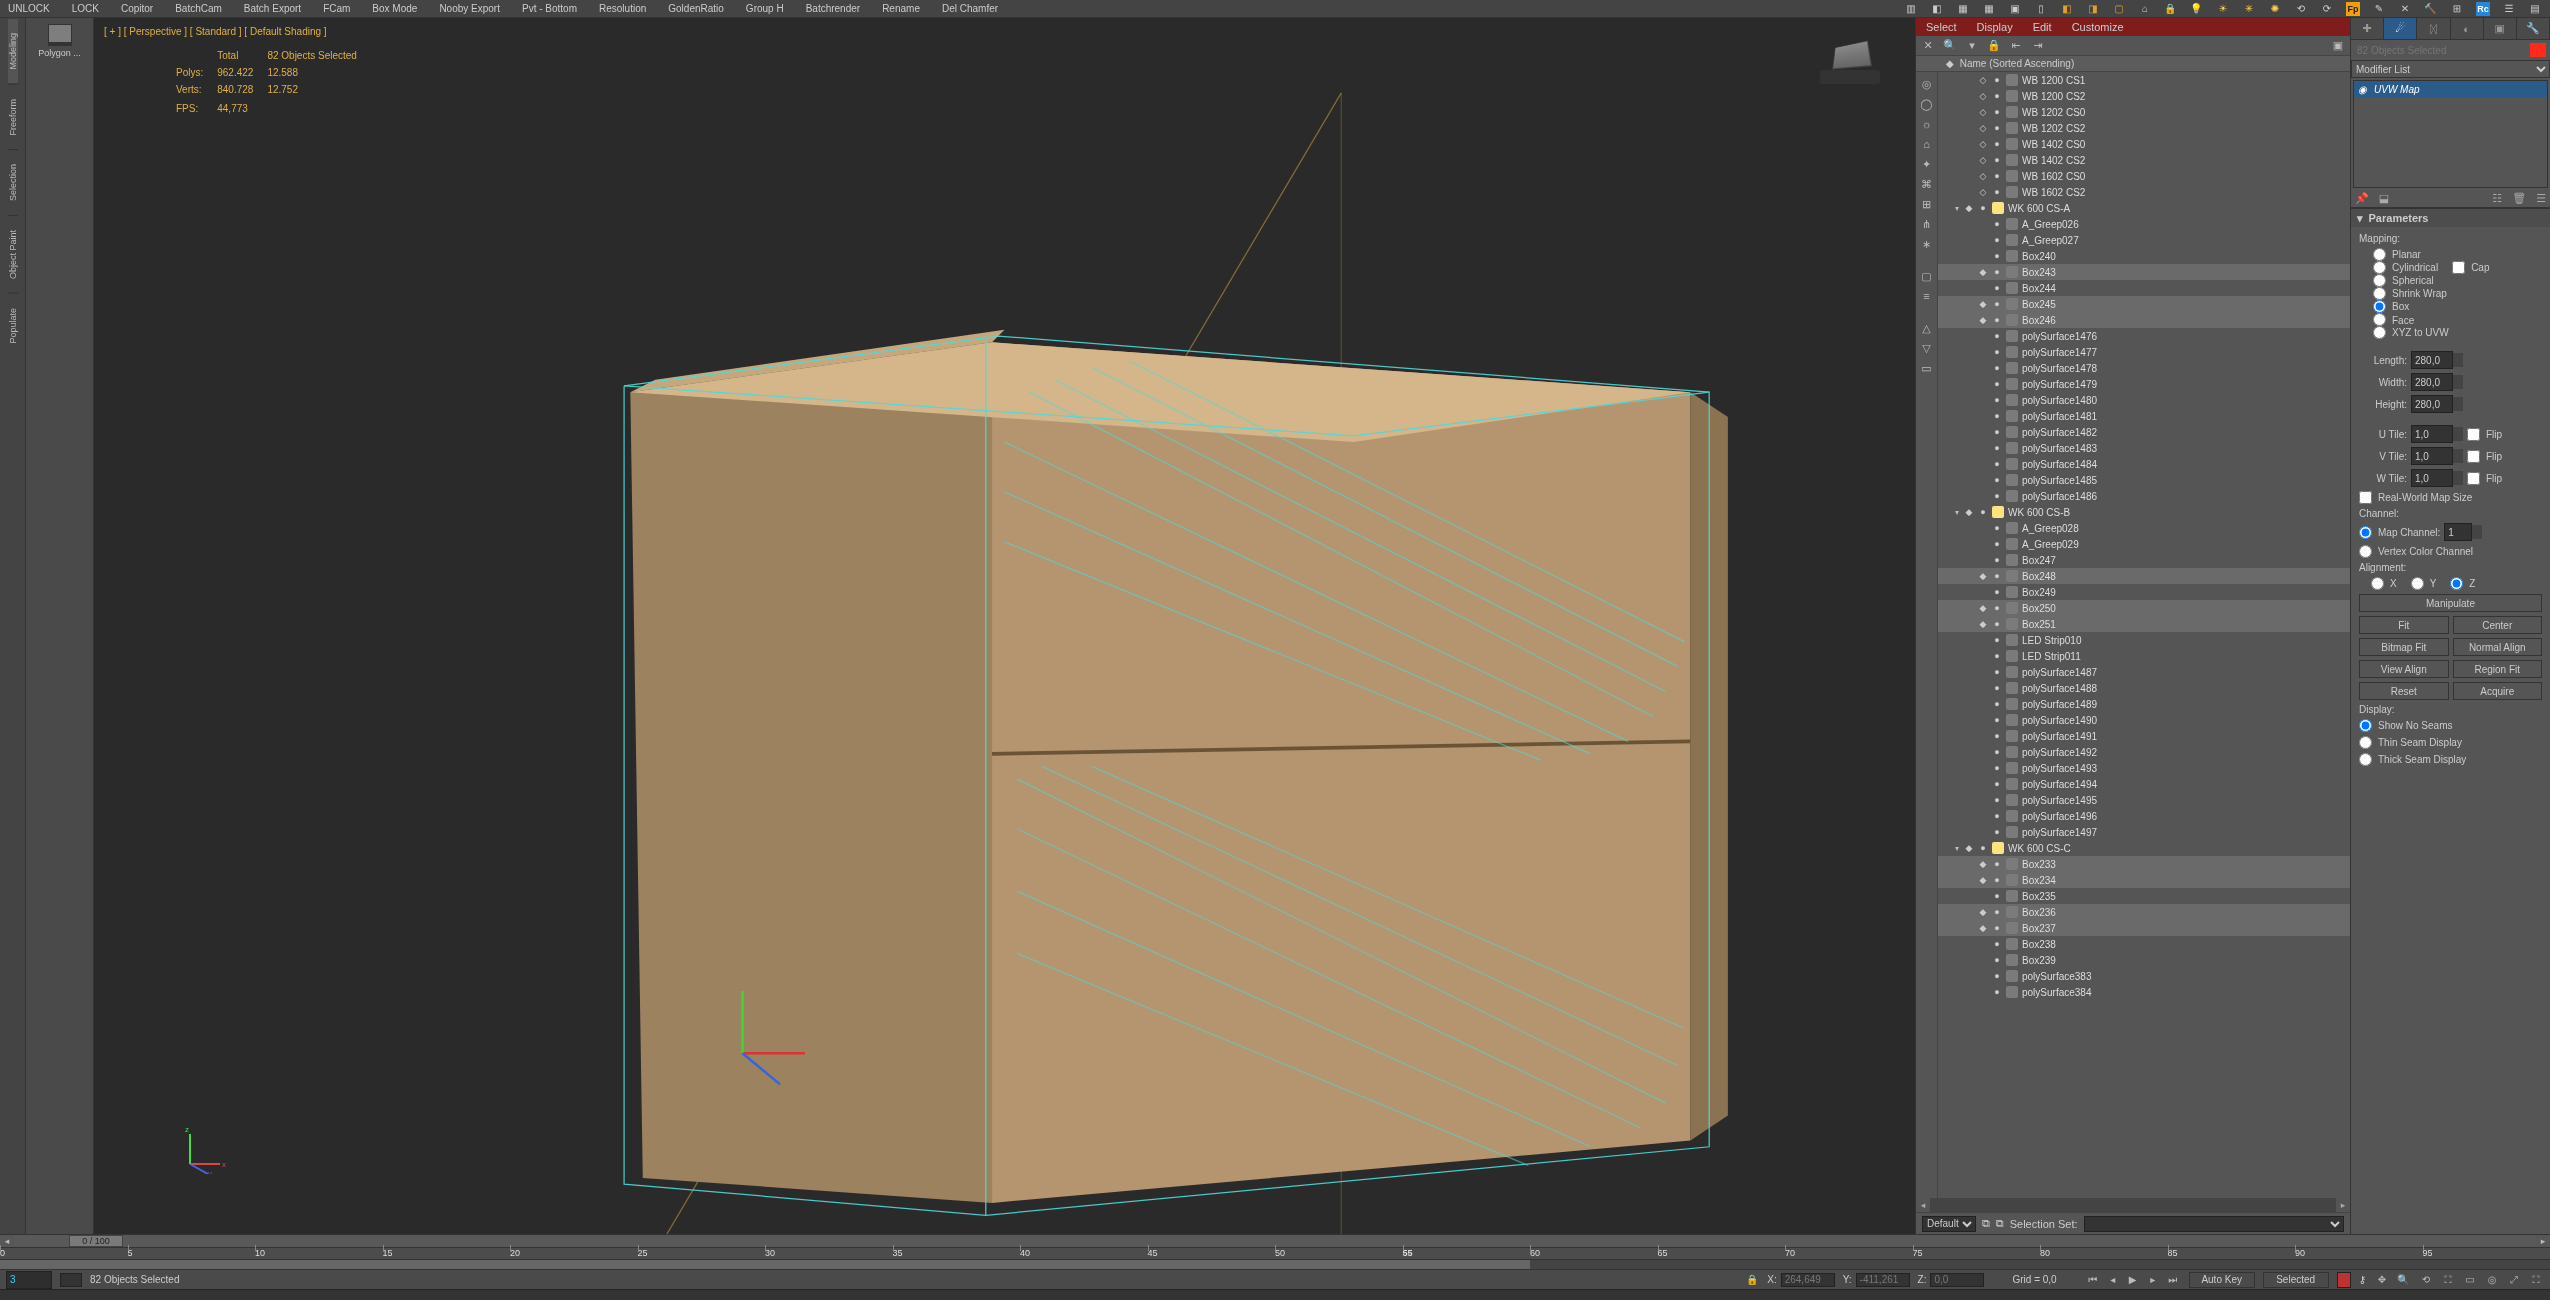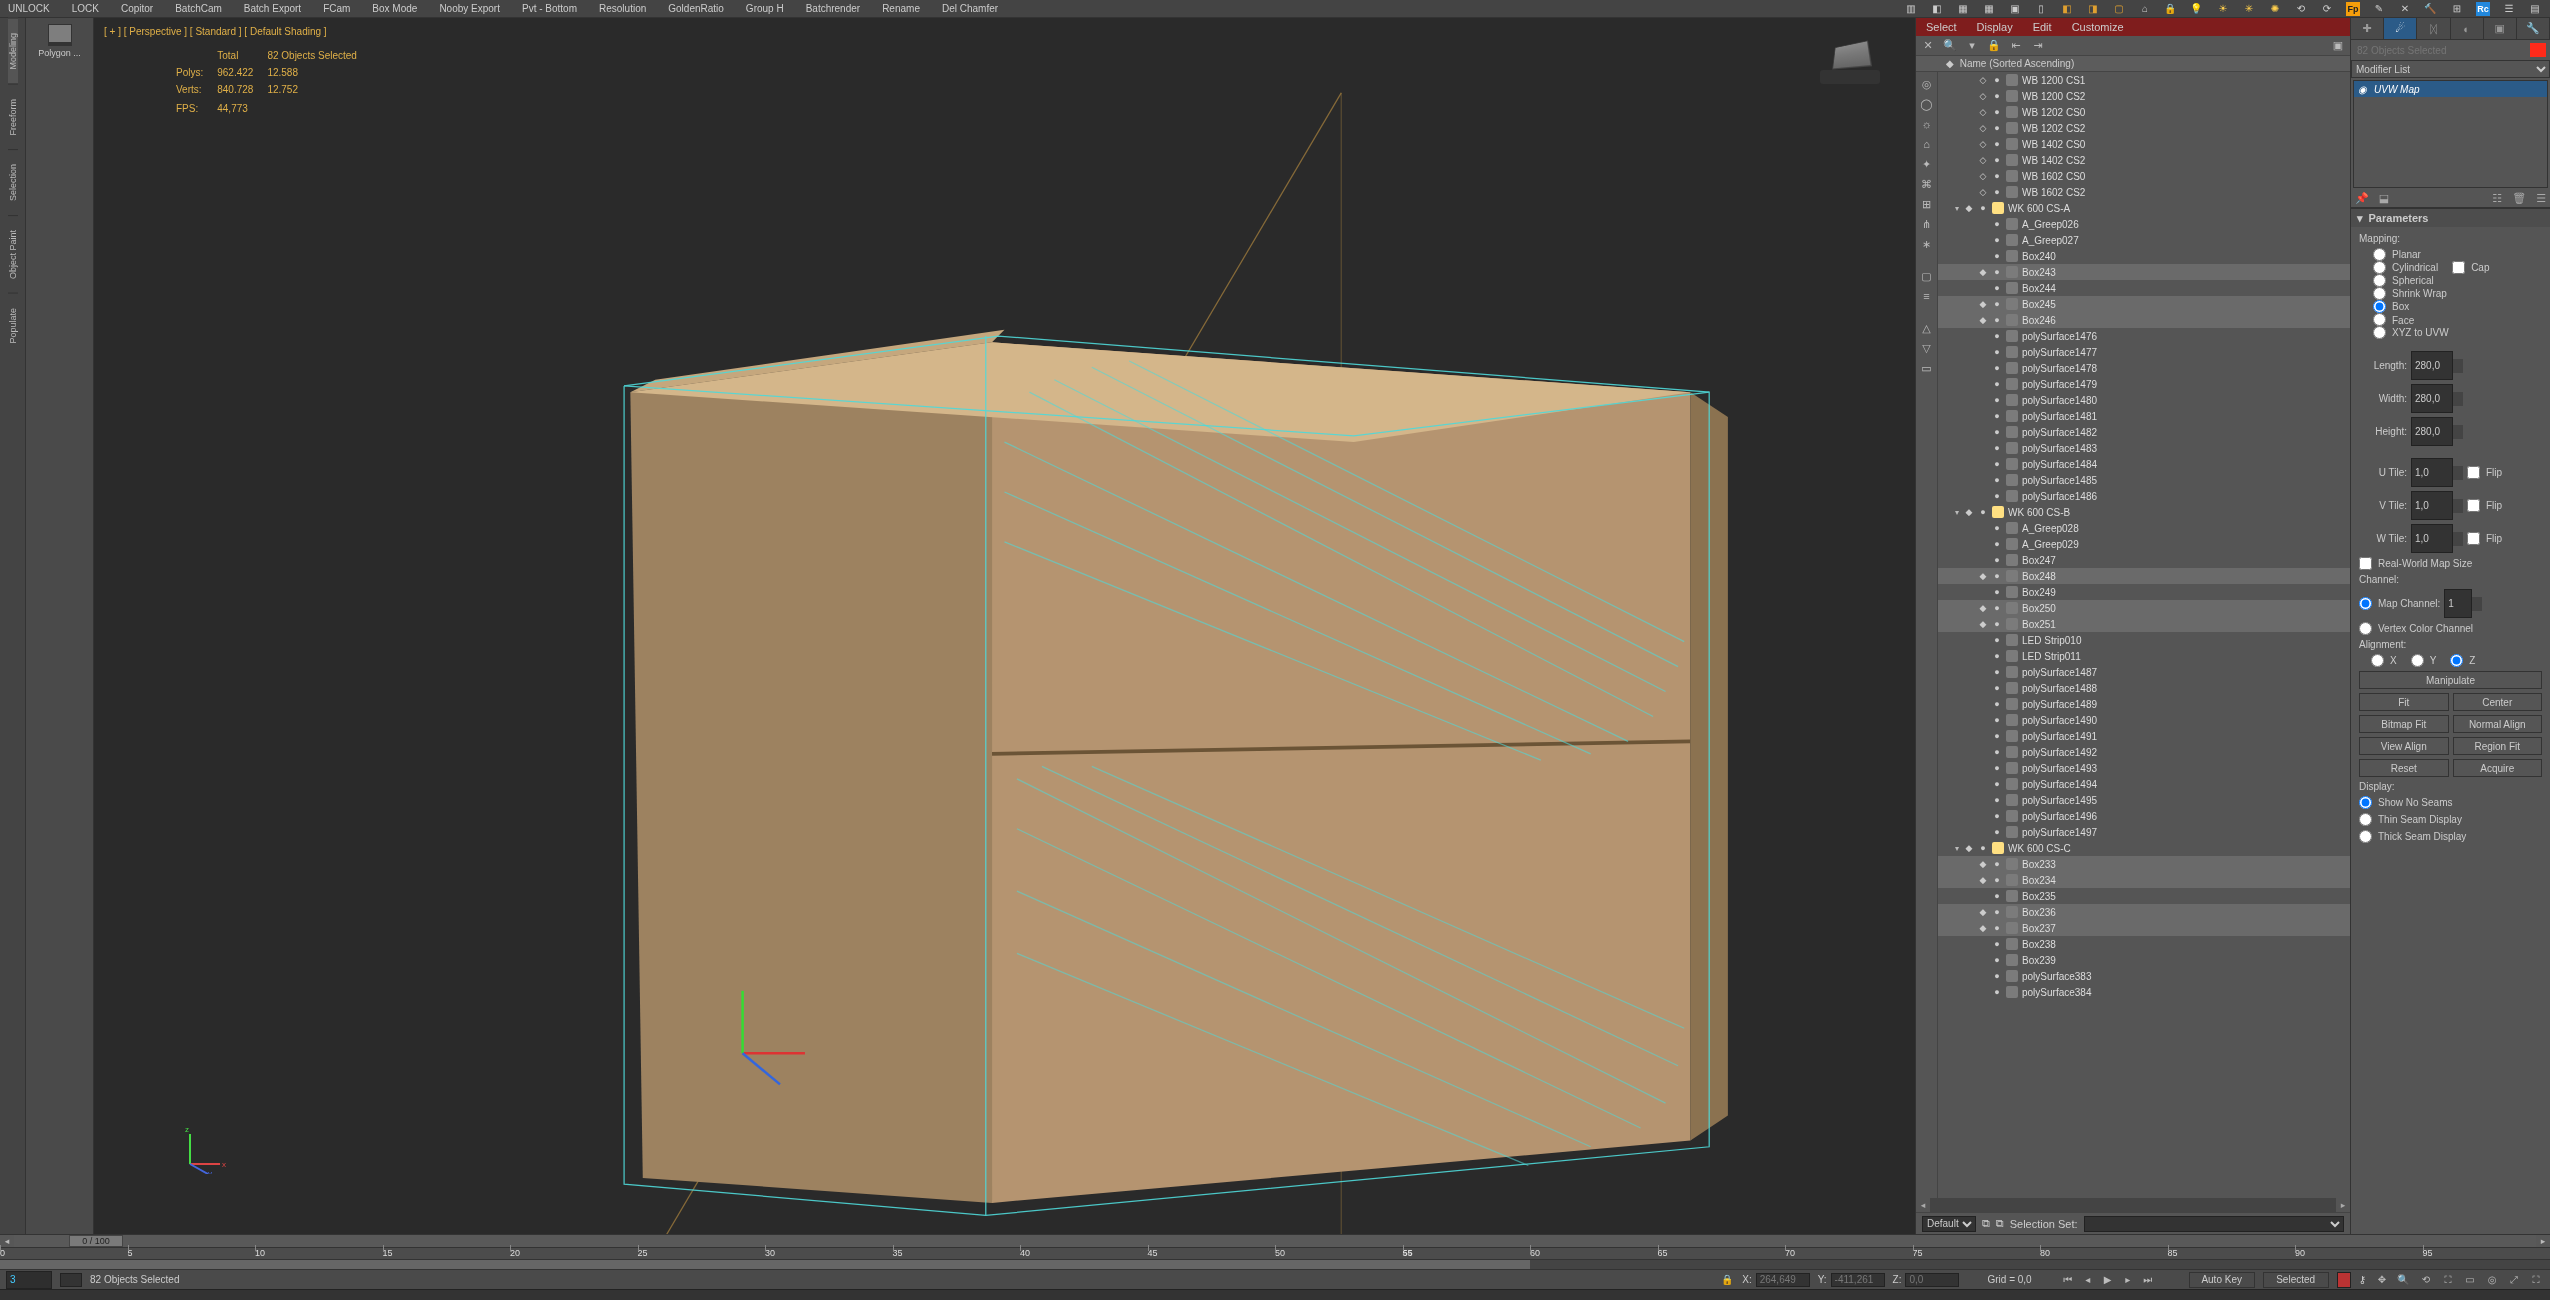--- a/index.html
+++ b/index.html
@@ -83,21 +83,21 @@
 .stack-tools { height:18px; display:flex; gap:10px; padding:0 4px; align-items:center; color:#aaa; border-bottom:1px solid #333; }
 .stack-tools .spacer { flex:1; }
 .rollout { border-top:1px solid #333; }
 .rollout-h { background:#4d4d4d; height:18px; display:flex; align-items:center; gap:6px; padding:0 6px; font-size:11px; font-weight:bold; }
 .rollout-body { padding:6px 8px; display:flex; flex-direction:column; gap:4px; font-size:10px; }
 .radio-row, .check-row { display:flex; align-items:center; gap:6px; }
 .radio-row input, .check-row input { margin:0; }
 .spin-row { display:flex; align-items:center; gap:4px; }
 .spin-row label { width:48px; text-align:right; }
 .spin-row .spin { display:flex; align-items:center; }
-.spin-row input[type=text] { width:42px; height:29px; background:#333; color:#ccc; border:1px solid #222; font-size:10px; padding:0 3px; }
+.spin-row input[type=text] { width:42px; height:18px; background:#333; color:#ccc; border:1px solid #222; font-size:10px; padding:0 3px; }
 .spin-row .arrows { width:10px; height:14px; background:#444; }
 .btn-row { display:flex; gap:4px; }
 .btn { flex:1; height:18px; background:#555; border:1px solid #333; color:#ccc; font-size:10px; display:flex; align-items:center; justify-content:center; cursor:pointer; }
 .axis-row { display:flex; gap:14px; padding-left:12px; align-items:center; }
 .section-lbl { color:#ccc; }
 
 
 .time-strip { height:14px; background:#575757; display:flex; align-items:center; position:relative; border-top:1px solid #333; border-bottom:1px solid #333; }
 .time-strip .arrow { width:14px; text-align:center; font-size:9px; color:#bbb; }
 .time-strip .track { flex:1; position:relative; height:100%; background:#595959; }
@@ -109,21 +109,21 @@
 .ruler .tick::before { content:''; position:absolute; left:0; top:-3px; width:1px; height:6px; background:#888; }
 .ruler .bar { position:absolute; left:0; right:0; bottom:0; height:10px; background:#444; border-top:1px solid #333; }
 .ruler .bar .thumb { position:absolute; left:0; top:0; height:100%; width:60%; background:#666; }
 
 .status { height:20px; background:#4a4a4a; display:flex; align-items:center; font-size:10px; gap:8px; padding:0 6px; border-bottom:1px solid #222; }
 .status .tabbox { width:46px; height:18px; background:#2e2e2e; border:1px solid #222; display:flex; align-items:center; justify-content:flex-start; padding-left:3px; }
 .status .seltxt { color:#ccc; }
 .status .mid { flex:1; }
 .status .coord { display:flex; align-items:center; gap:4px; }
 .status .coord input { width:54px; height:14px; background:#333; border:1px solid #222; color:#777; font-size:10px; padding:0 3px; }
-.status .autokey { width:66px; height:16px; border:1px solid #333; text-align:center; line-height:14px;margin-left:25px; }
+.status .autokey { width:66px; height:16px; border:1px solid #333; text-align:center; line-height:14px; }
 .status .setkey { width:14px; height:16px; background:#b33; border:1px solid #222; }
 .status .selected { width:66px; height:16px; border:1px solid #333; text-align:center; line-height:14px; }
 .status .playctl { display:flex; gap:4px; align-items:center; }
 .status .pbtn { width:16px; height:16px; display:flex; align-items:center; justify-content:center; color:#bbb; }
 .status .right-icons { display:flex; gap:6px; align-items:center; }
 .bottom-strip { height:10px; background:#333; }
 </style>
 </head>
 <body>
 

